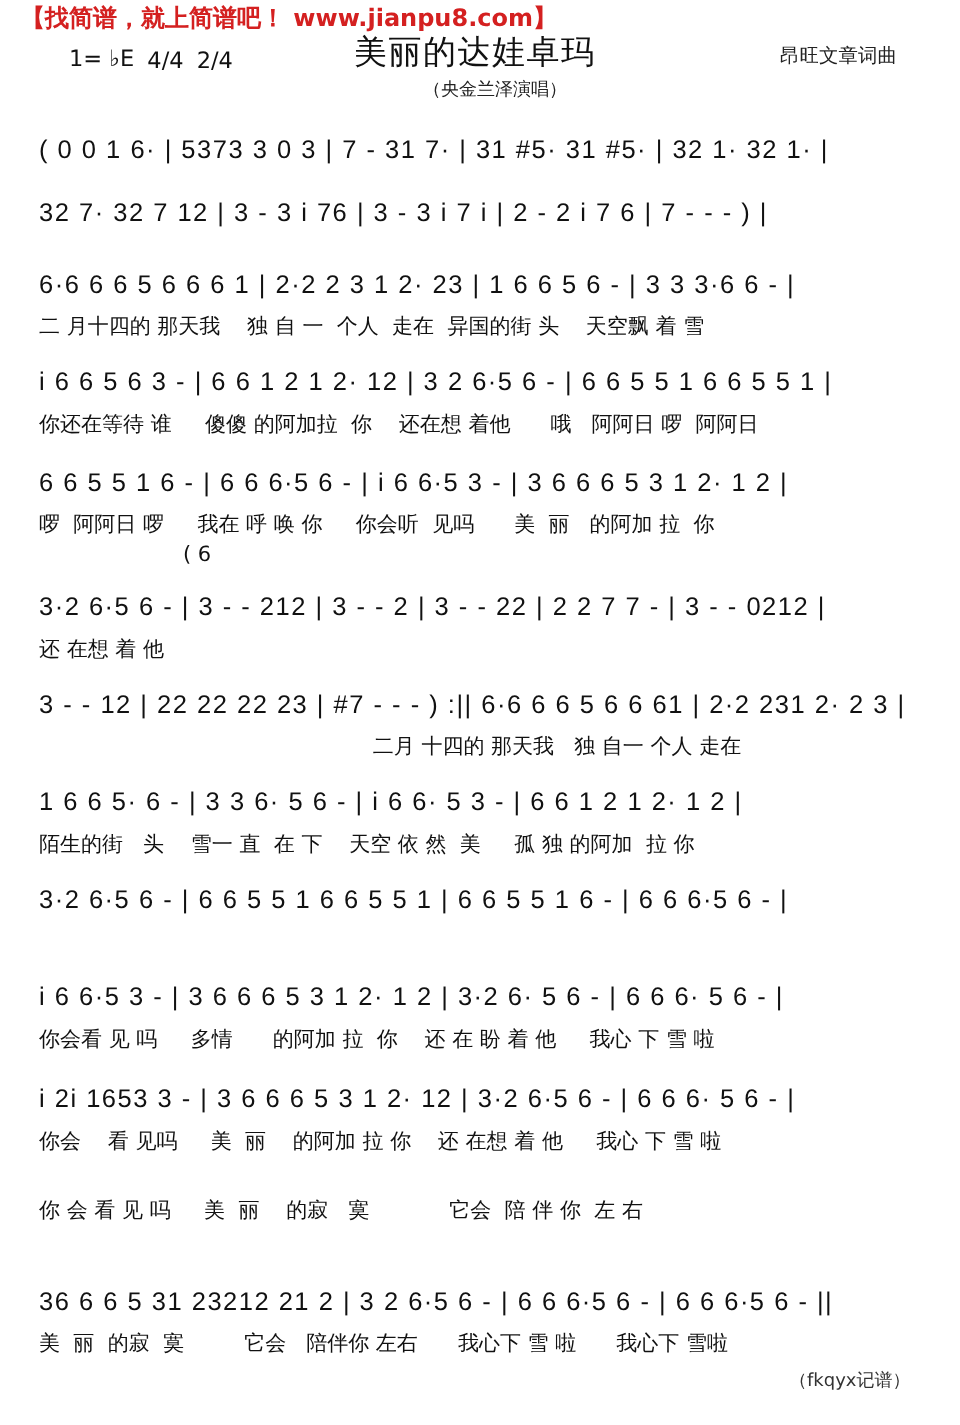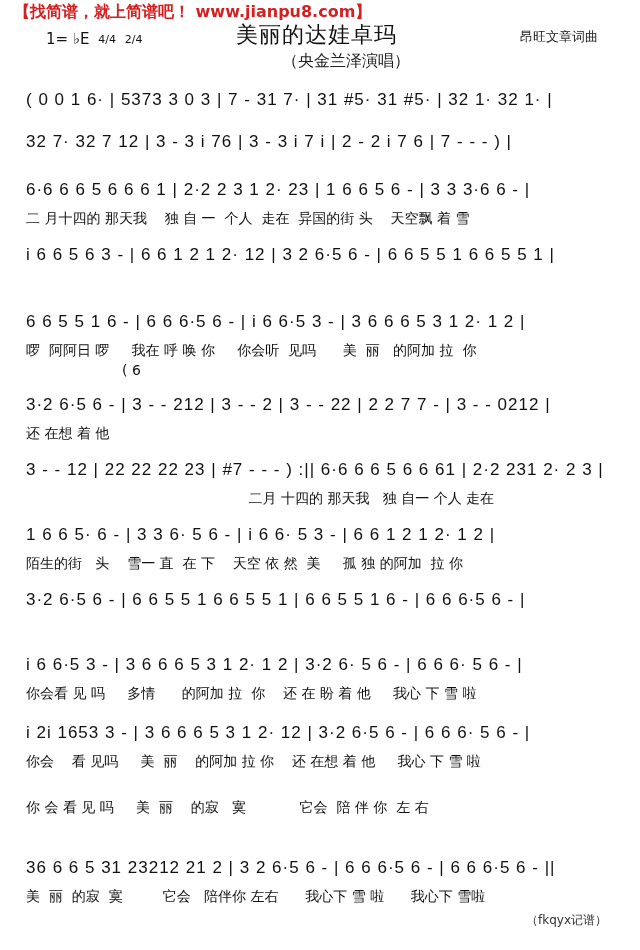--- a/index.html
+++ b/index.html
@@ -1,21 +1,21 @@
 <!DOCTYPE html>
 <html><head>
 <meta charset="utf-8">
 <style>
   html, body { margin:0; padding:0; background:#fff; }
   body { width:640px; height:950px; position:relative; overflow:hidden; font-family:"DejaVu Sans", sans-serif; color:#111; }
   .banner { position:absolute; left:14px; top:2px; font-size:16px; color:#d42020; font-weight:bold; white-space:nowrap; }
   .key { position:absolute; left:46px; top:30px; font-size:15px; color:#111; white-space:nowrap; }
-  .key .frac { display:inline-block; text-align:left; font-size:11px; line-height:10px; vertical-align:middle; margin-left:4px; }
+  .key .frac { display:inline-block; text-align:left; font-size:15px; line-height:10px; vertical-align:middle; margin-left:4px; }
   .title { position:absolute; left:236px; top:20px; font-size:22px; color:#111; letter-spacing:1px; white-space:nowrap; }
-  .subtitle { position:absolute; left:282px; top:51px; font-size:16px; color:#222; white-space:nowrap; }
+  .subtitle { position:absolute; left:282px; top:51px; font-size:12px; color:#222; white-space:nowrap; }
   .credit { position:absolute; left:520px; top:28px; font-size:13px; color:#222; white-space:nowrap; }
   .row { position:absolute; left:26px; width:600px; }
   .notes { font-family:"Liberation Sans", sans-serif; font-size:17px; white-space:pre; letter-spacing:1px; color:#111; height:24px; line-height:24px; }
   .lyrics { font-size:14px; white-space:pre; color:#111; height:20px; line-height:20px; margin-top:6px; }
   .footer { position:absolute; left:526px; top:912px; font-size:12px; color:#333; white-space:nowrap; }
 </style>
 </head>
 <body>
 
 <div class="banner">【找简谱，就上简谱吧！ www.jianpu8.com】</div>
@@ -34,20 +34,21 @@
 </div>
 <div class="row" style="top:130px">
   <div class="notes">32 7· 32 7 12 | 3 - 3 i 76 | 3 - 3 i 7 i | 2 - 2 i 7 6 | 7 - - - ) |</div>
 </div>
 <div class="row" style="top:178px">
   <div class="notes">6·6 6 6 5 6 6 6 1 | 2·2 2 3 1 2· 23 | 1 6 6 5 6 - | 3 3 3·6 6 - |</div>
   <div class="lyrics">二 月十四的 那天我    独 自 一  个人  走在  异国的街 头    天空飘 着 雪</div>
 </div>
 <div class="row" style="top:243px">
   <div class="notes">i 6 6 5 6 3 - | 6 6 1 2 1 2· 12 | 3 2 6·5 6 - | 6 6 5 5 1 6 6 5 5 1 |</div>
+  <div class="lyrics">你还在等待 谁     傻傻 的阿加拉  你    还在想 着他      哦   阿阿日 啰  阿阿日</div>
 </div>
 <div class="row" style="top:310px">
   <div class="notes">6 6 5 5 1 6 - | 6 6 6·5 6 - | i 6 6·5 3 - | 3 6 6 6 5 3 1 2· 1 2 |</div>
   <div class="lyrics">啰  阿阿日 啰     我在 呼 唤 你     你会听  见吗      美  丽   的阿加 拉  你</div>
   <div class="lyrics" style="margin-top:0;padding-left:96px">( 6</div>
 </div>
 <div class="row" style="top:393px">
   <div class="notes">3·2 6·5 6 - | 3 - - 212 | 3 - - 2 | 3 - - 22 | 2 2 7 7 - | 3 - - 0212 |</div>
   <div class="lyrics">还 在想 着 他</div>
 </div>

